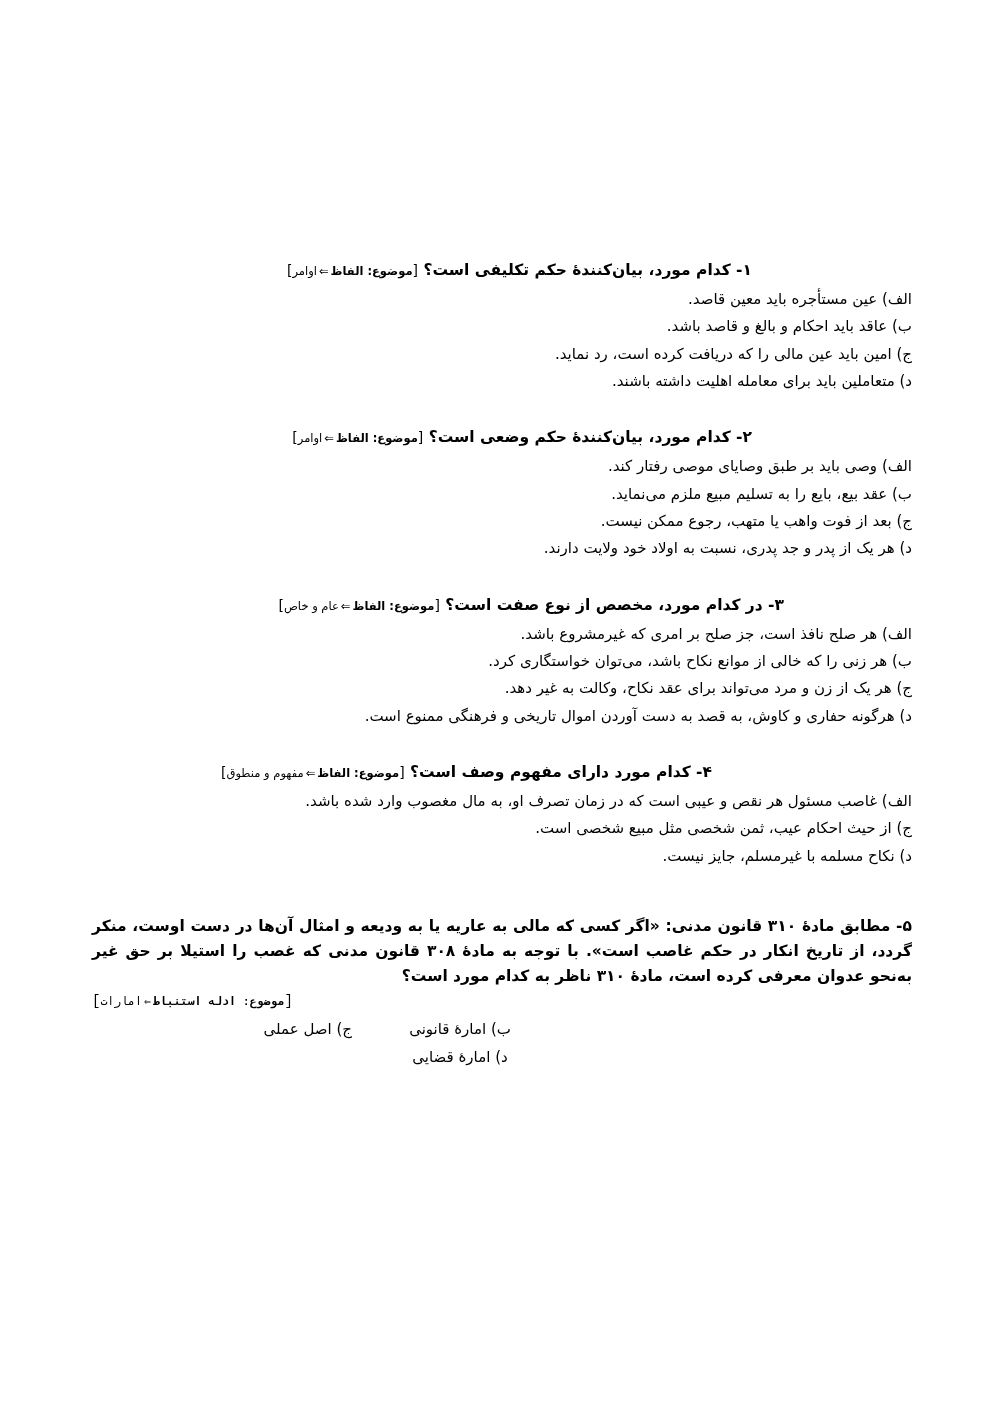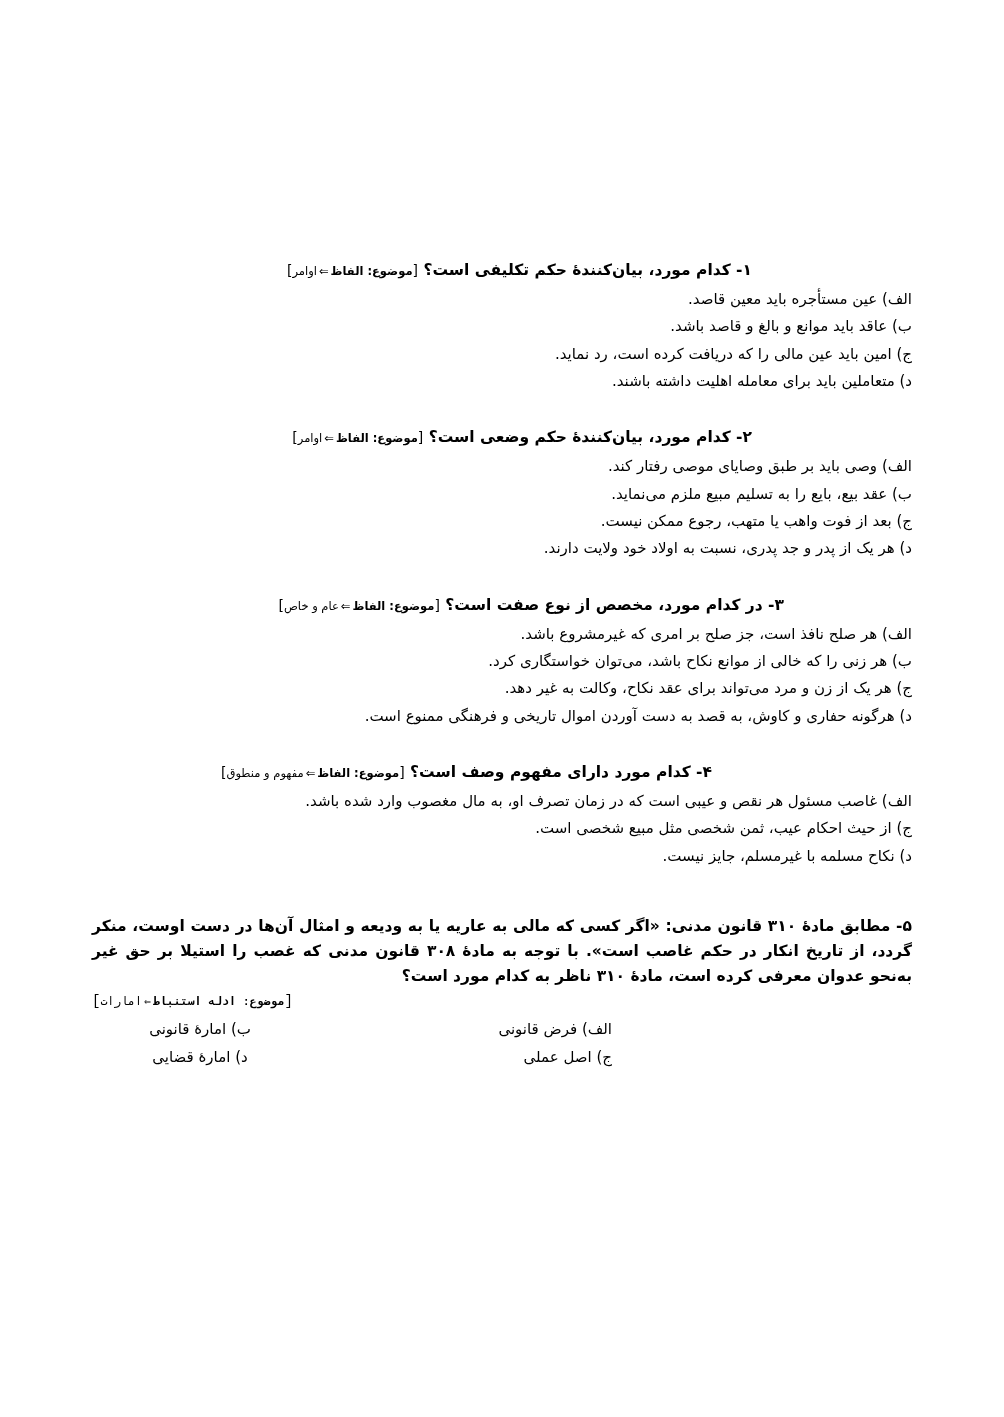--- a/index.html
+++ b/index.html
@@ -137,21 +137,21 @@
 <div id="page">
   <div id="content">
 
     <div class="question-block">
       <p class="stem indent-1">
         <span>۱- کدام مورد، بیان‌کنندهٔ حکم تکلیفی است؟</span>
         <span class="subject-tag"><span class="tag-bracket">[</span><span class="tag-head">موضوع: الفاظ</span><span class="tag-arrow">⇐</span><span class="tag-tail">اوامر</span><span class="tag-bracket">]</span></span>
       </p>
       <ul class="options">
         <li class="option">الف) عین مستأجره باید معین قاصد.</li>
-        <li class="option">ب) عاقد باید موانع و بالغ و قاصد باشد.</li>
+        <li class="option">ب) عاقد باید احکام و بالغ و قاصد باشد.</li>
         <li class="option">ج) امین باید عین مالی را که دریافت کرده است، رد نماید.</li>
         <li class="option">د) متعاملین باید برای معامله اهلیت داشته باشند.</li>
       </ul>
     </div>
 
     <div class="question-block">
       <p class="stem indent-2">
         <span>۲- کدام مورد، بیان‌کنندهٔ حکم وضعی است؟</span>
         <span class="subject-tag"><span class="tag-bracket">[</span><span class="tag-head">موضوع: الفاظ</span><span class="tag-arrow">⇐</span><span class="tag-tail">اوامر</span><span class="tag-bracket">]</span></span>
       </p>
@@ -191,21 +191,20 @@
     <div class="spacer-lg"></div>
 
     <div class="question-block last">
       <p class="stem wide">
         <span>۵- مطابق مادهٔ ۳۱۰ قانون مدنی: «اگر کسی که مالی به عاریه یا به ودیعه و امثال آن‌ها در دست اوست، منکر گردد، از تاریخ انکار در حکم غاصب است». با توجه به مادهٔ ۳۰۸ قانون مدنی که غصب را استیلا بر حق غیر به‌نحو عدوان معرفی کرده است، مادهٔ ۳۱۰ ناظر به کدام مورد است؟</span>
       </p>
       <div class="subject-tag-line">
         <span class="subject-tag"><span class="tag-bracket">[</span><span class="tag-head">موضوع: ادله استنباط</span><span class="tag-arrow">⇐</span><span class="tag-tail">امارات</span><span class="tag-bracket">]</span></span>
       </div>
       <div class="options-grid">
-        <div class="option col-right">الف) فرض قانونی</div>
         <div class="option col-left">ب) امارهٔ قانونی</div>
         <div class="option col-right">ج) اصل عملی</div>
         <div class="option col-left">د) امارهٔ قضایی</div>
       </div>
     </div>
 
   </div>
 </div>
 
 </body></html>

